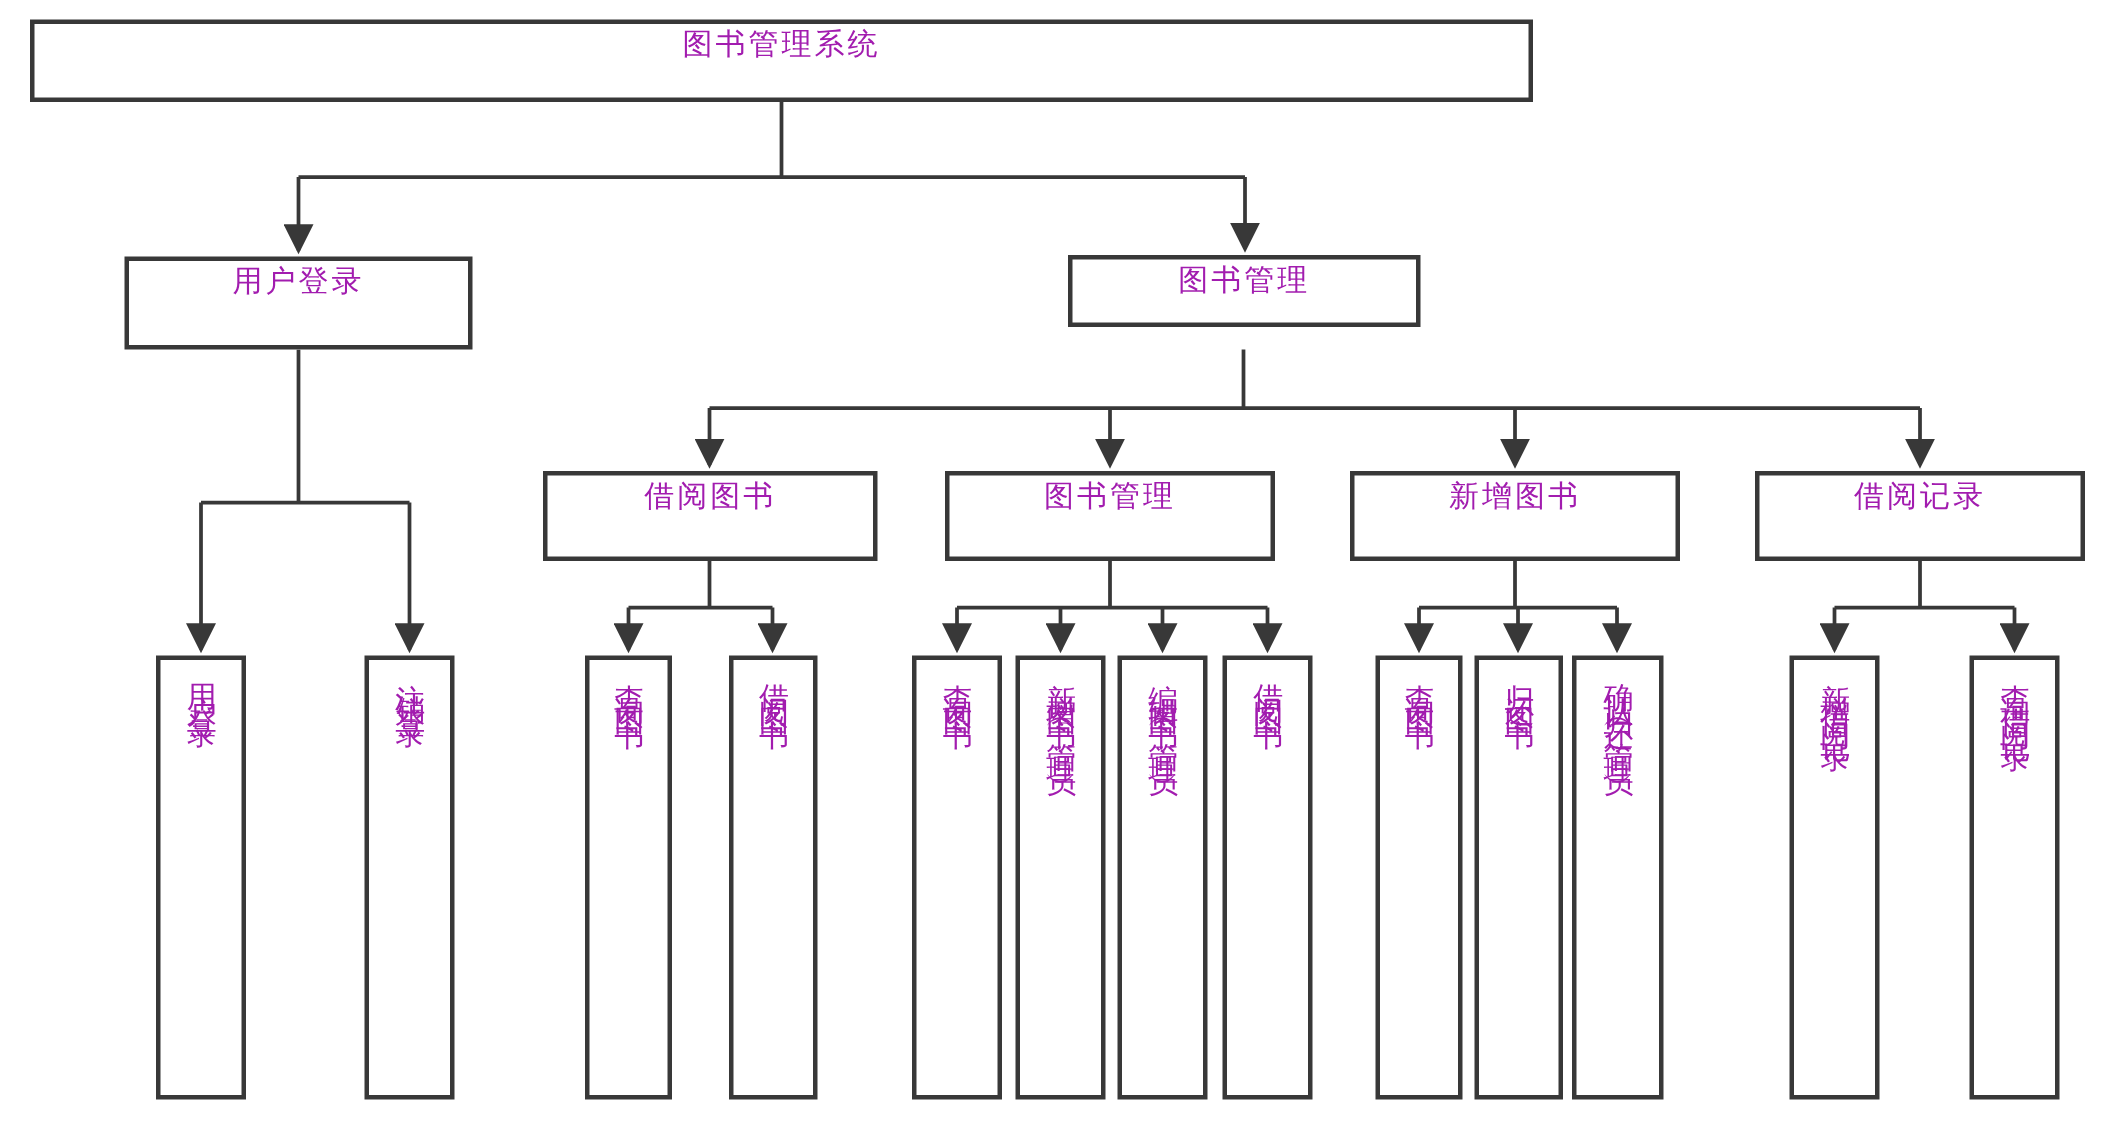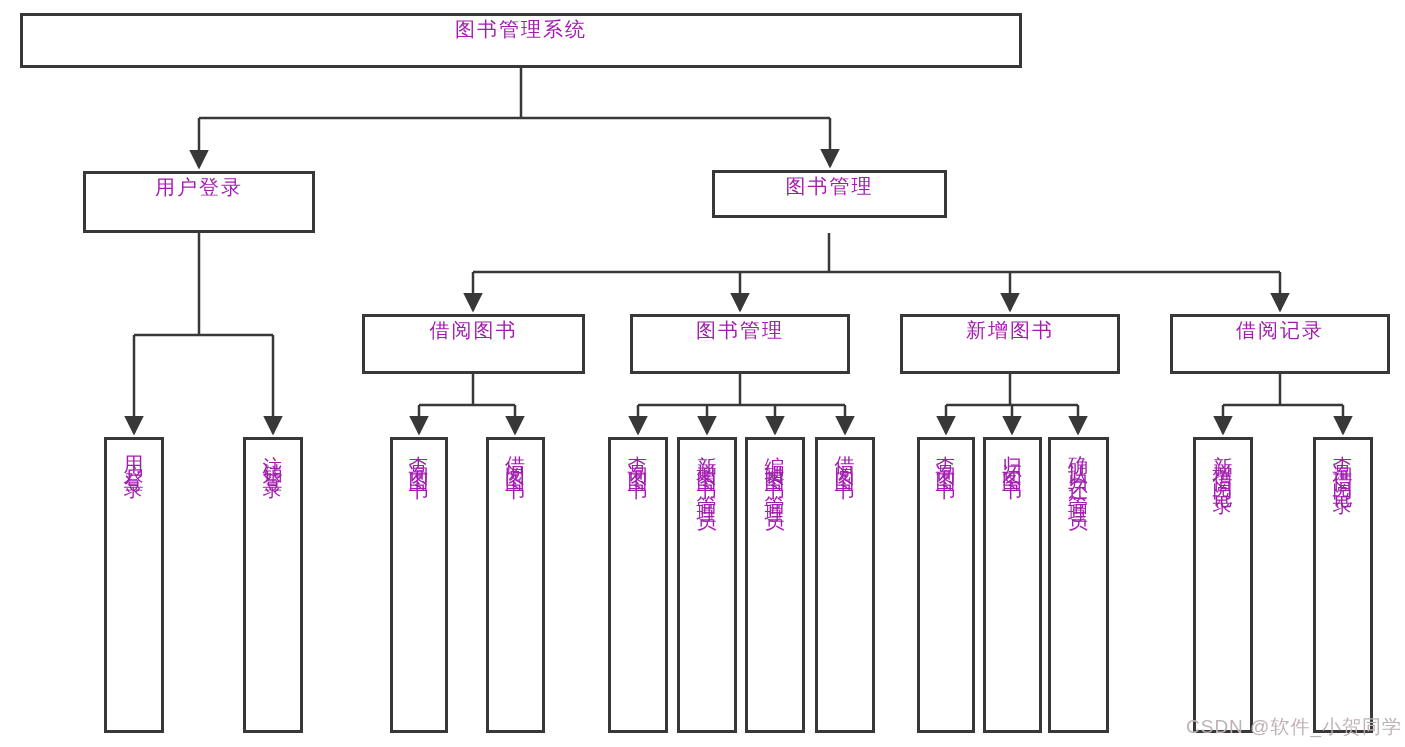--- a/index.html
+++ b/index.html
@@ -173,15 +173,14 @@
     <span class="lbl">确认归还（管理员）</span>
   </div>
 
   <div class="box v" style="left:1193px;top:437px;width:60px;height:296px">
     <span class="lbl">新增借阅记录</span>
   </div>
   <div class="box v" style="left:1313px;top:437px;width:60px;height:296px">
     <span class="lbl">查询借阅记录</span>
   </div>
 
-  <div id="watermark">CSDN @软件_小贺同学</div>
 
 </div>
 
 </body></html>

